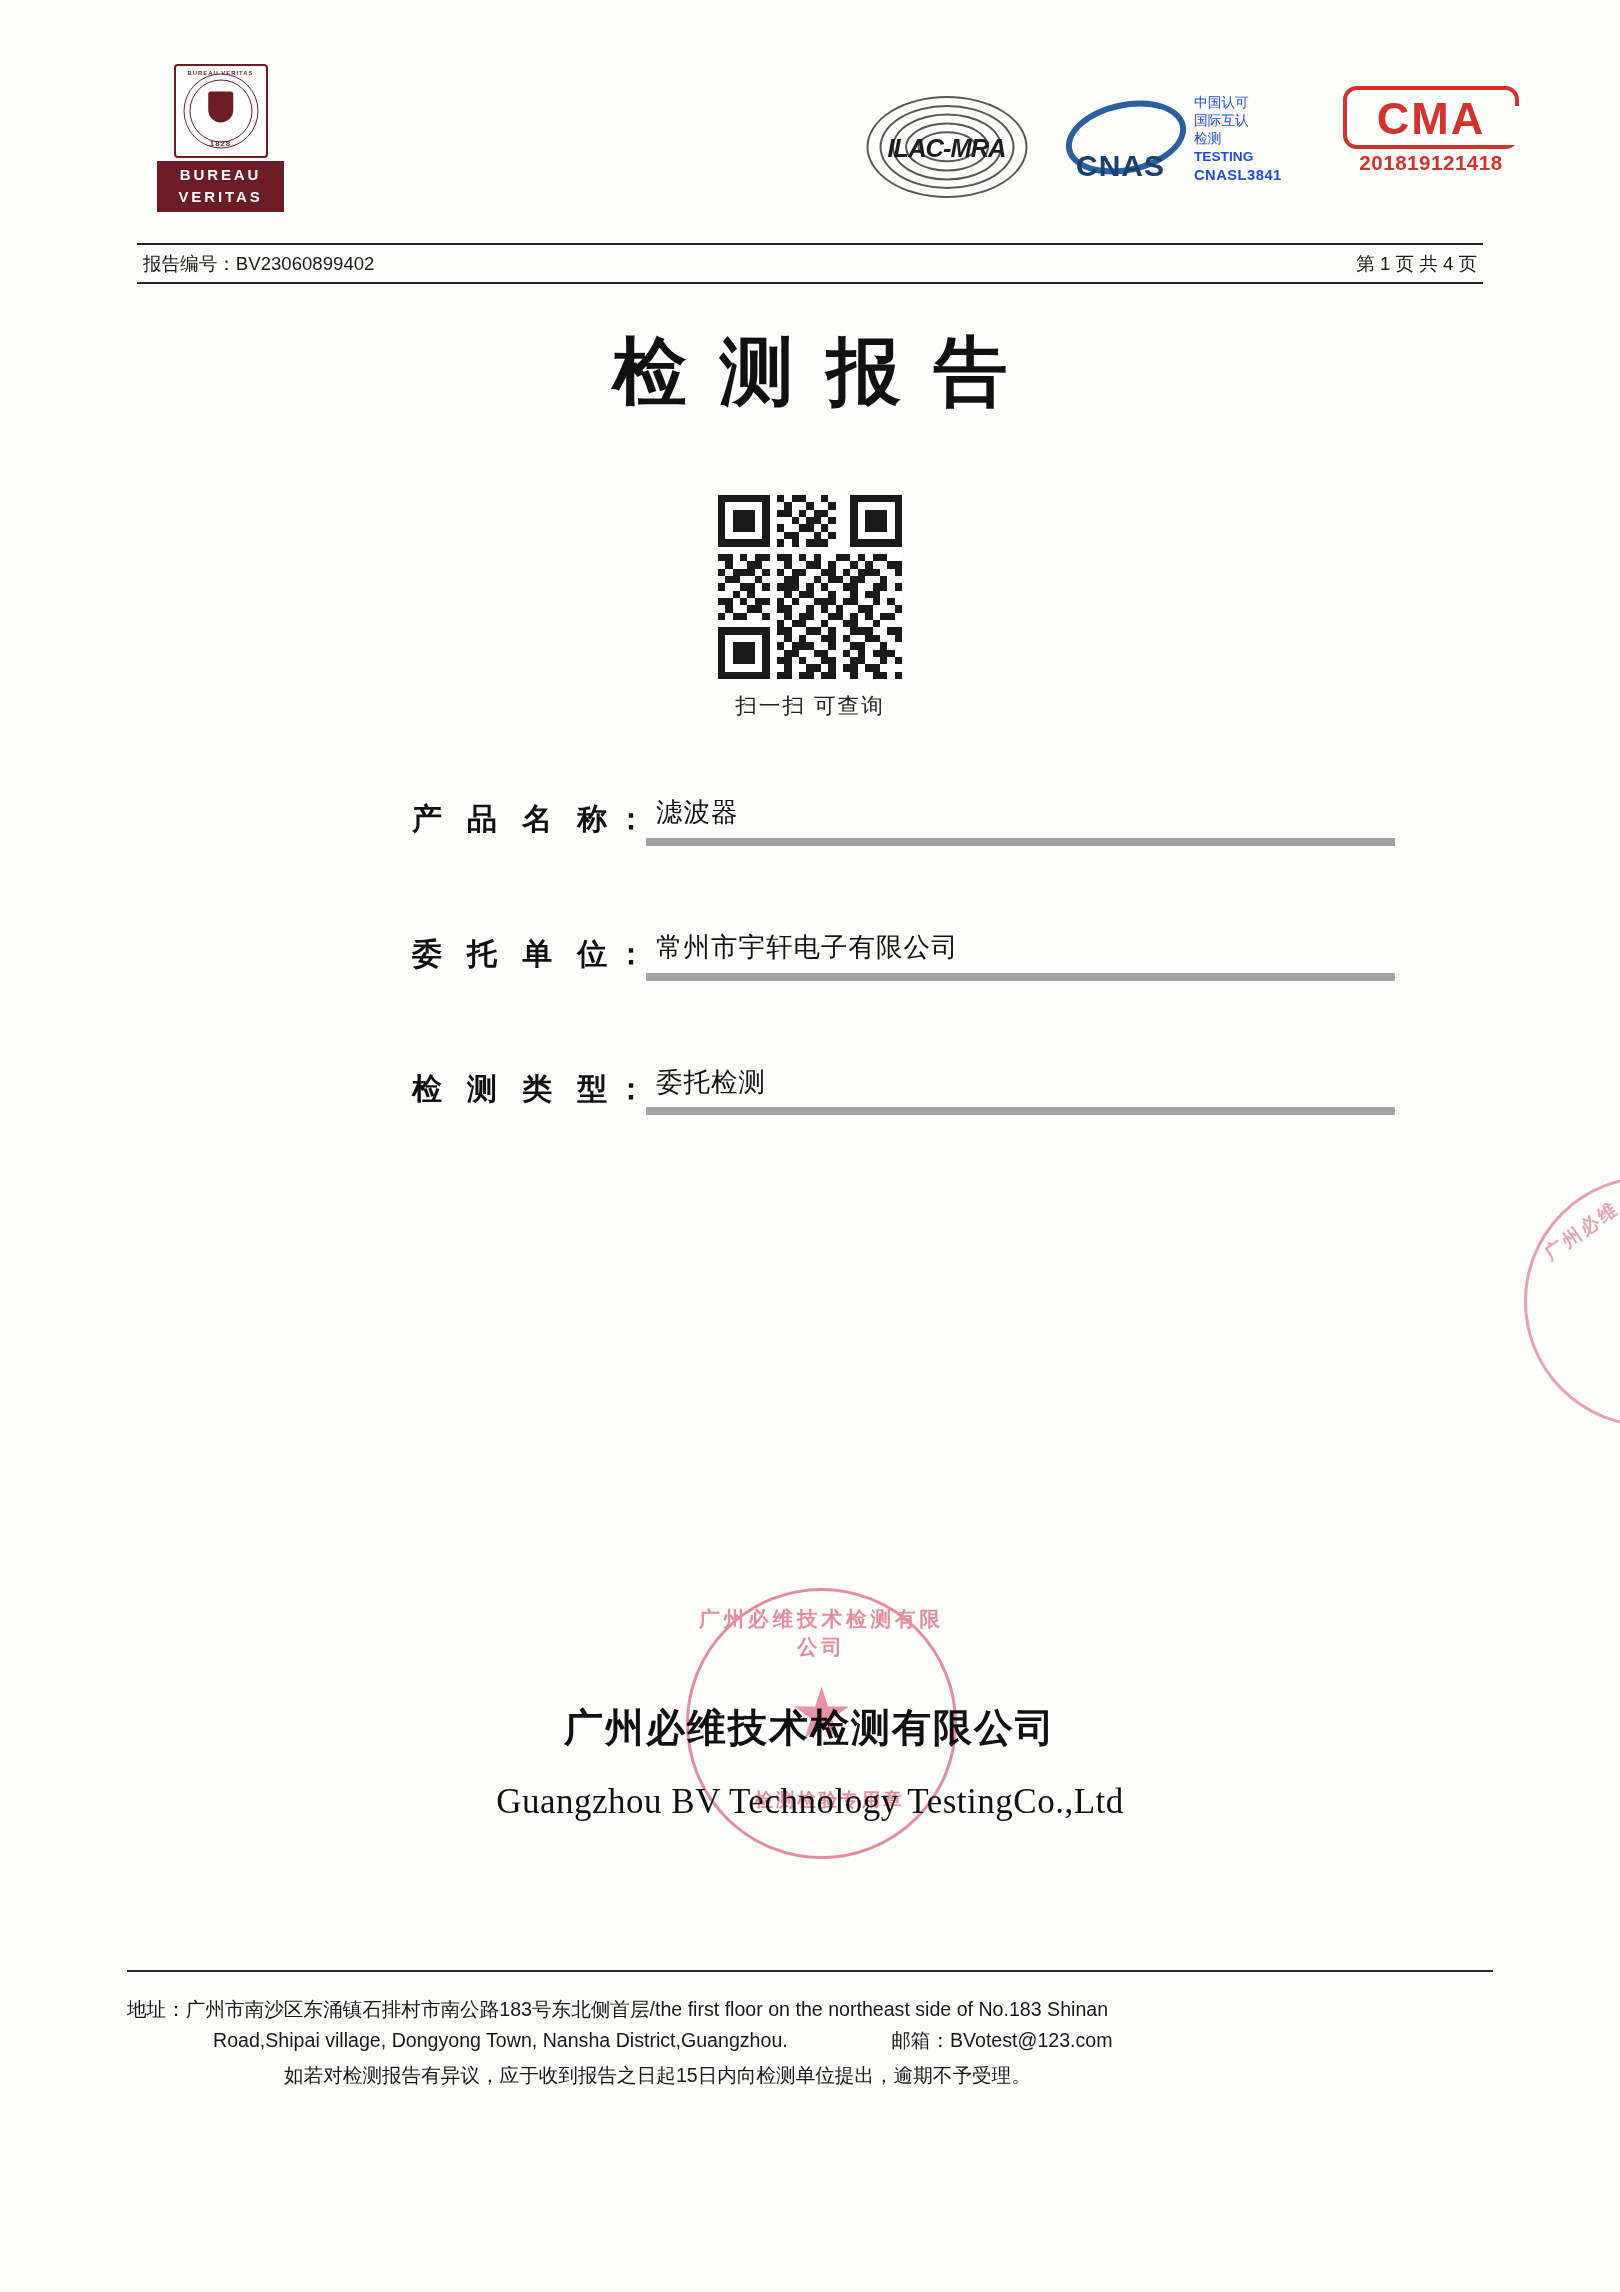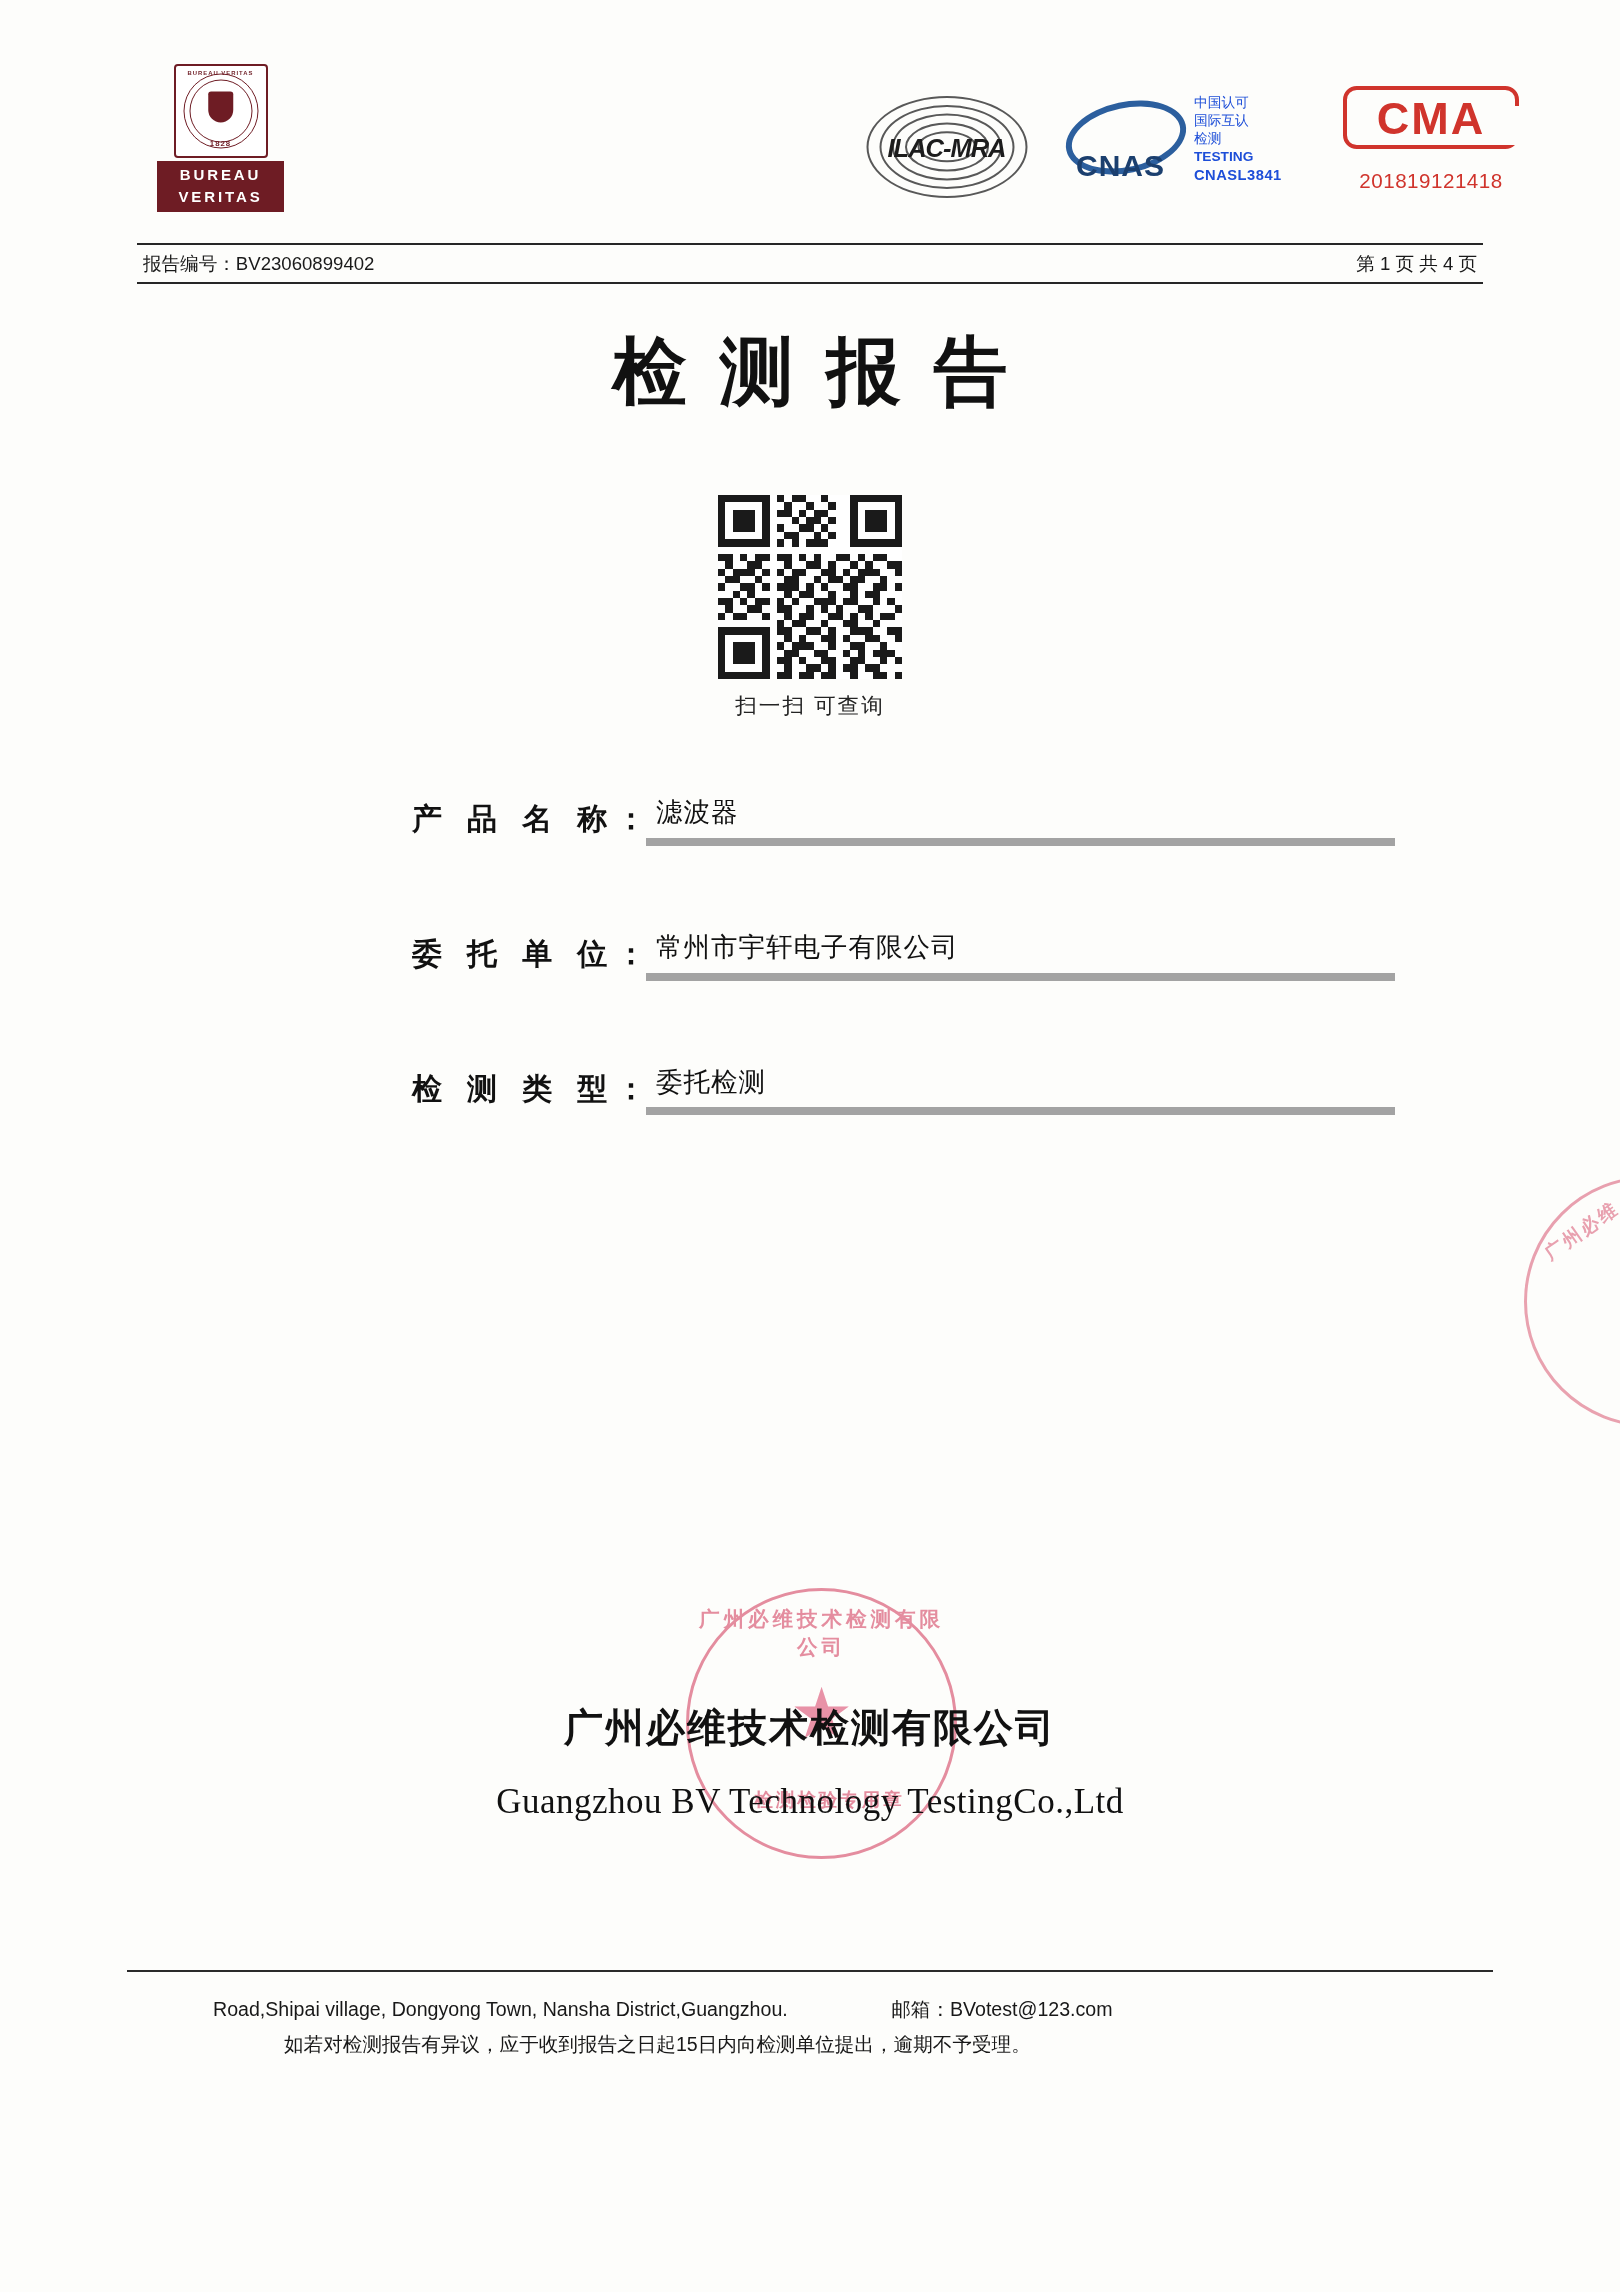--- a/index.html
+++ b/index.html
@@ -195,23 +195,23 @@
   }
   .cma-box .cut {
     position: absolute;
     right: -5.9px;
     top: 15.7px;
     width: 17.6px;
     height: 39px;
     background: #fdfdfb;
   }
   .cma-num {
-    margin-top: 20px;
+    margin-top: 2px;
     font-size: 20.6px;
-    font-weight: normal;
+    font-weight: bold;
     color: #d0342c;
     letter-spacing: 0.5px;
   }
   
   .rule-row {
     position: absolute;
     left: 137px;
     right: 137px;
     top: 243px;
     border-top: 2px solid #262626;
@@ -655,20 +655,23 @@
     <div class="star">★</div>
     <div class="stamp-arc-bottom">检测检验专用章</div>
   </div>
 
   <div class="company">
     <div class="company-cn">广州必维技术检测有限公司</div>
     <div class="company-en">Guangzhou BV Technology TestingCo.,Ltd</div>
   </div>
 
   <div class="footer">
+    <div class="footer-line">
+      <span>地址：</span><span>广州市南沙区东涌镇石排村市南公路183号东北侧首层/the first floor on the northeast side of No.183 Shinan</span>
+    </div>
     <div class="footer-line indent1">
       <span>Road,Shipai village, Dongyong Town, Nansha District,Guangzhou.</span>
       <span class="footer-mail">邮箱：</span><span>BVotest@123.com</span>
     </div>
     <div class="footer-line indent2">如若对检测报告有异议，应于收到报告之日起15日内向检测单位提出，逾期不予受理。</div>
   </div>
 
 </div>
 
 

